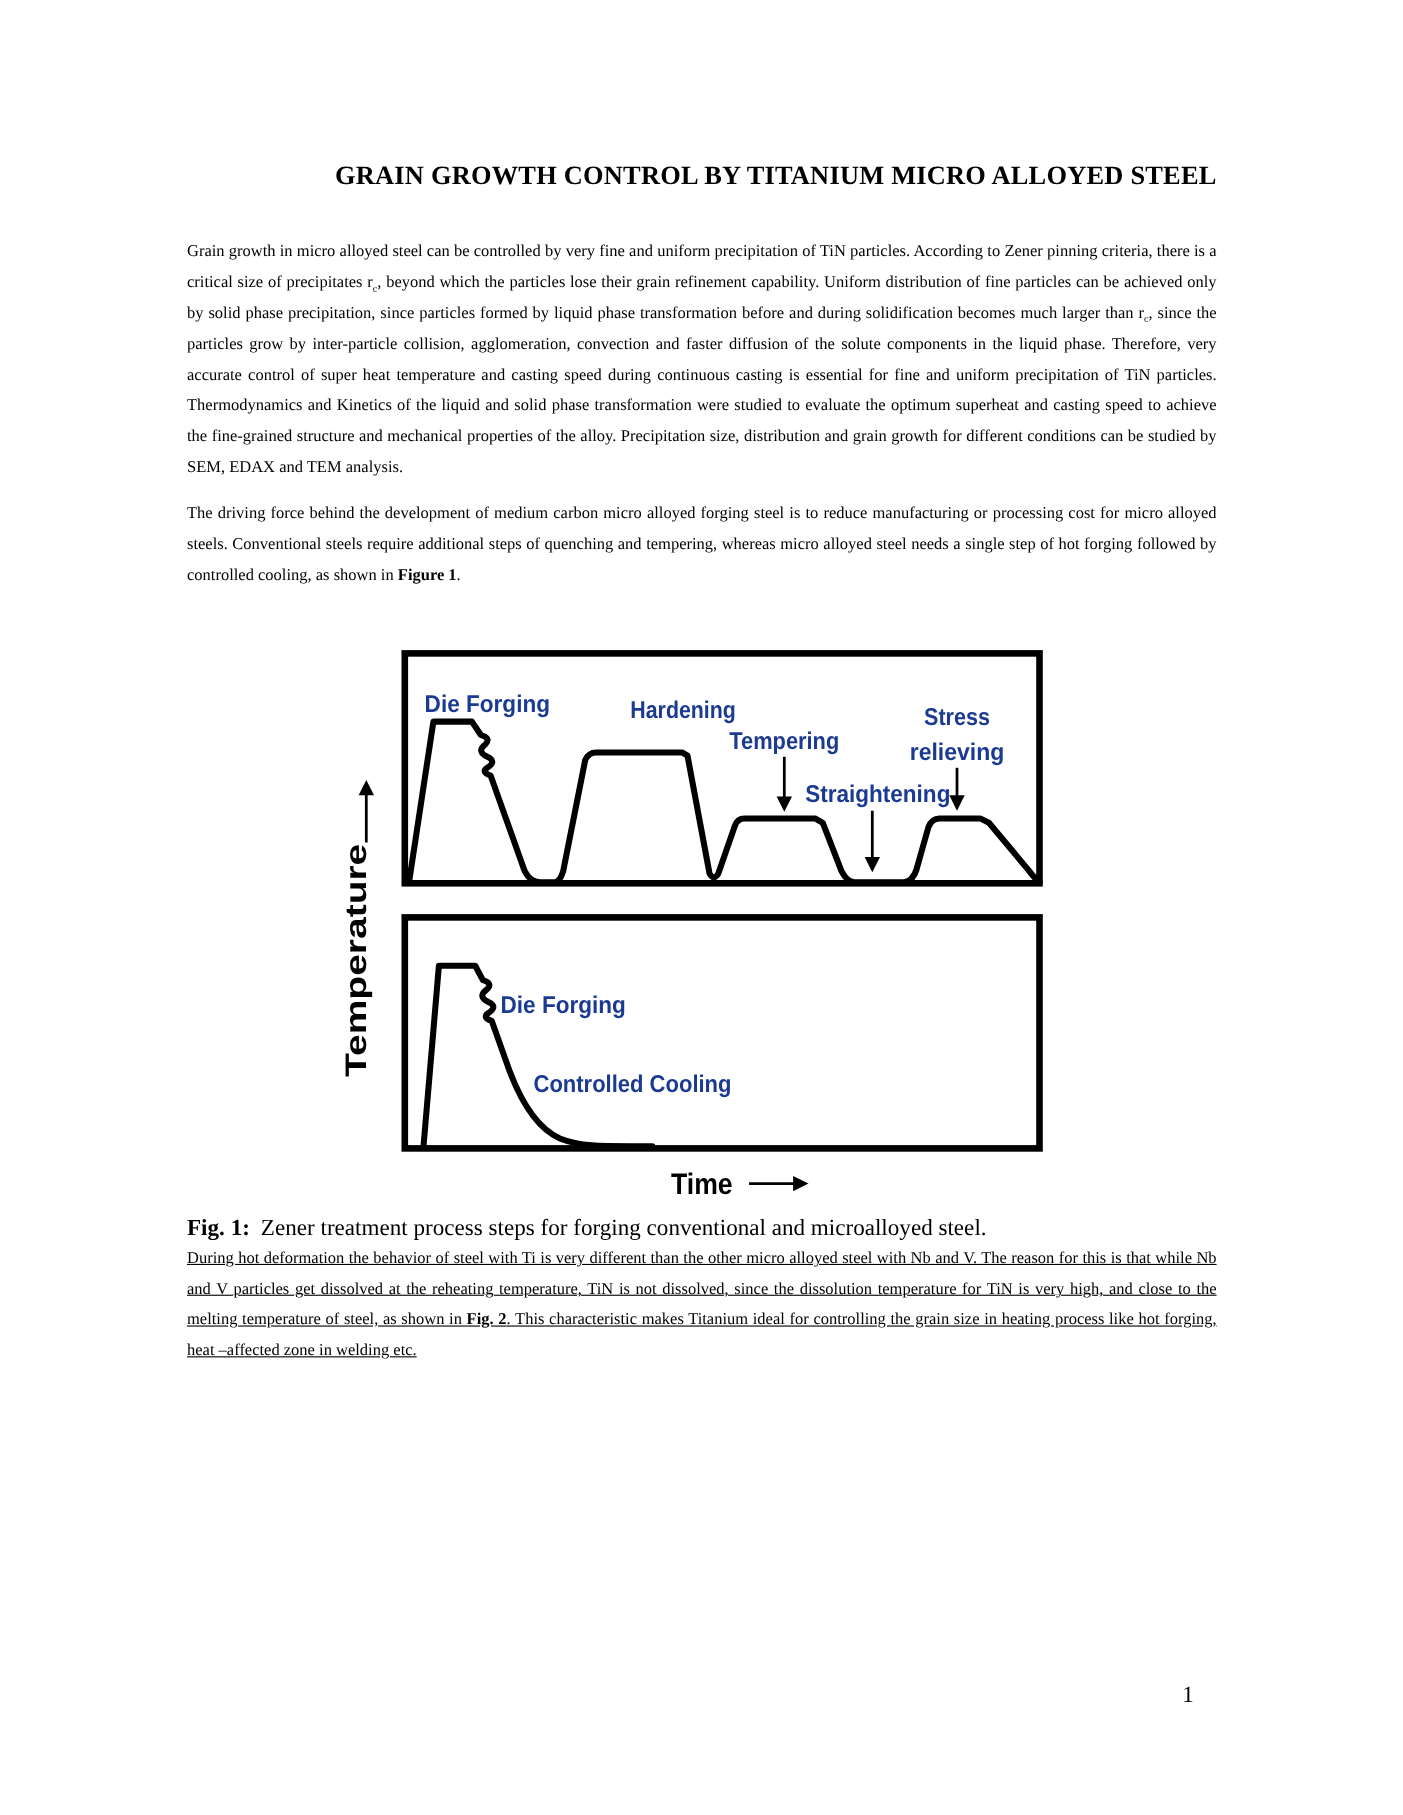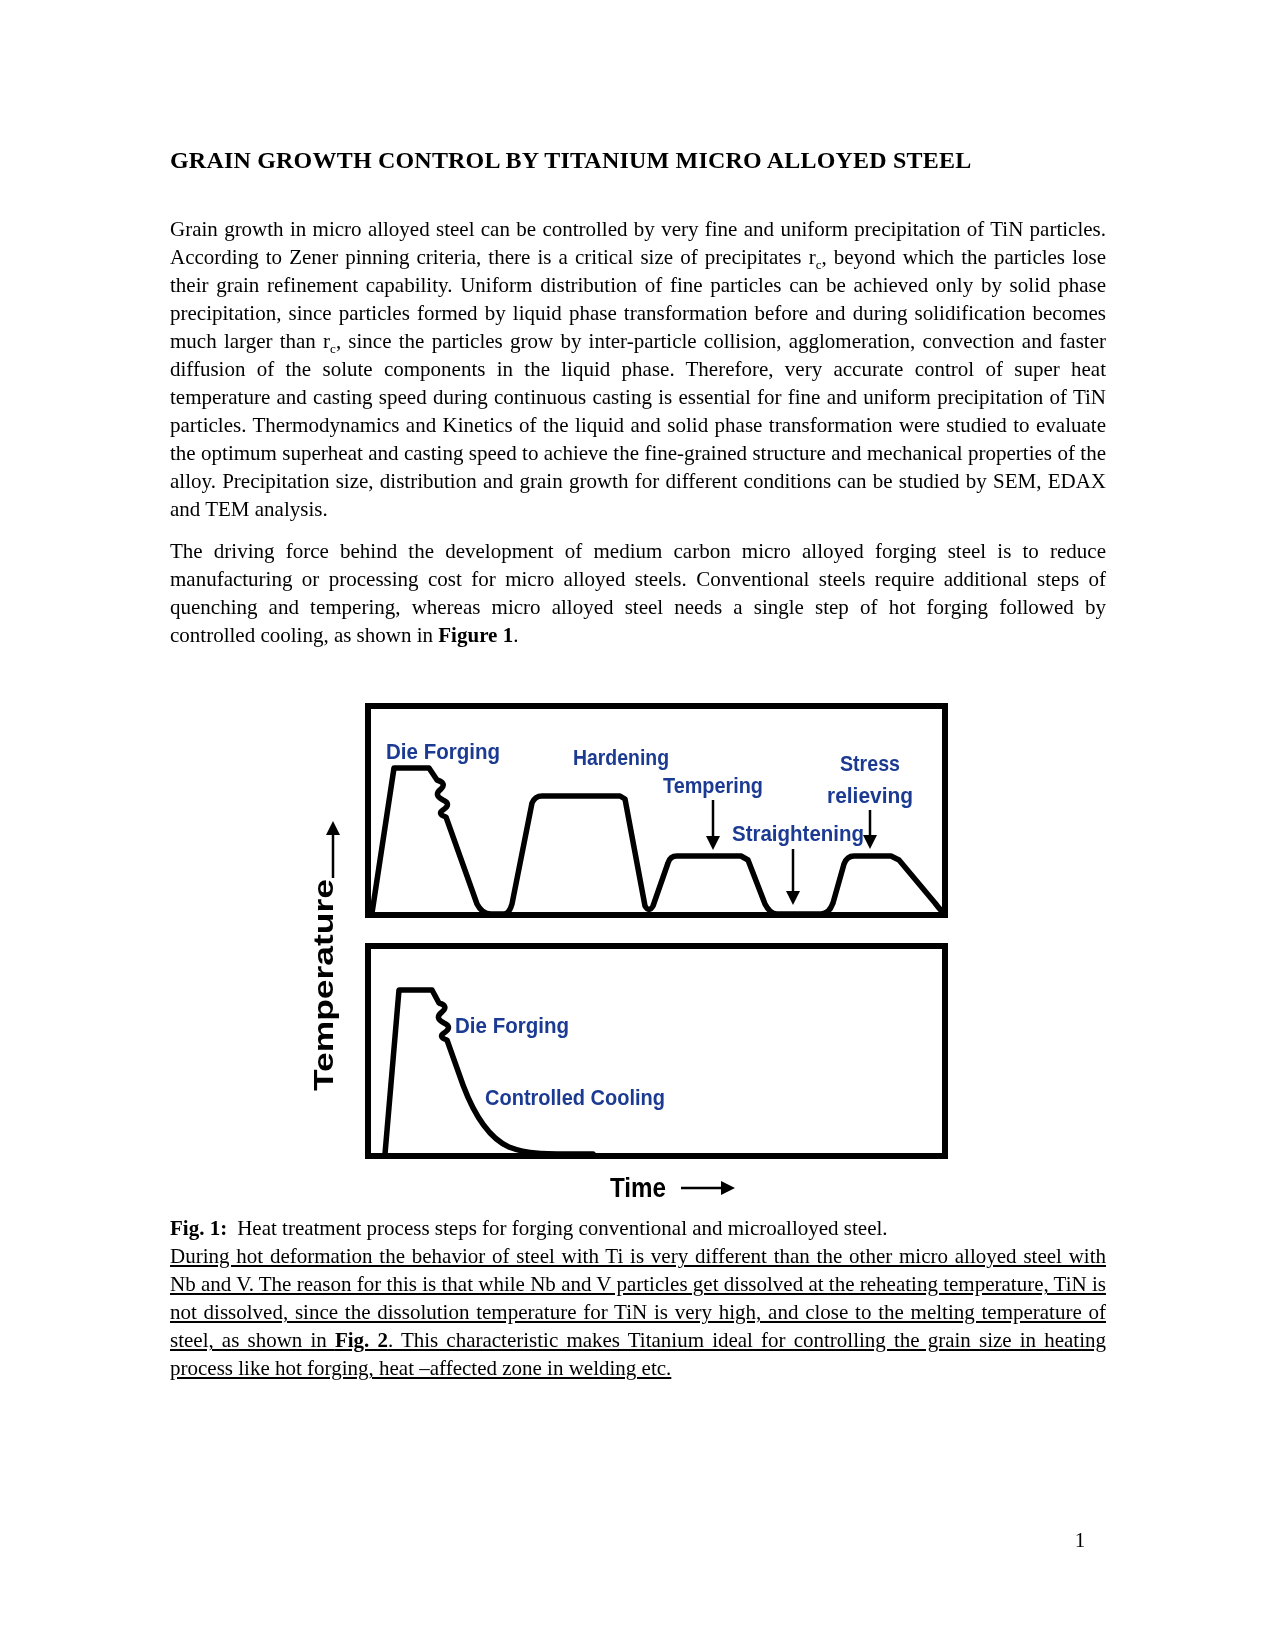--- a/index.html
+++ b/index.html
@@ -2,25 +2,25 @@
 <html><head>
 <meta charset="utf-8">
 <style>
   html,body{margin:0;padding:0;}
   body{
     width:1275px;height:1650px;position:relative;background:#ffffff;
     font-family:"Liberation Serif", serif;color:#000;
   }
   .content{position:absolute;left:170px;top:147px;width:936px;}
   h1.doc-title{
-    font-size:24px;font-weight:bold;text-align:left;margin:0 0 42px 0;
+    font-size:24px;font-weight:bold;text-align:right;margin:0 0 42px 0;
     line-height:1.1;letter-spacing:0.2px;font-family:"Liberation Serif", serif;
   }
   p.body-par{
-    font-size:21px;line-height:28px;text-align:justify;margin:0 0 14px 0;
+    font-size:15px;line-height:28px;text-align:justify;margin:0 0 14px 0;
   }
   p.body-par sub{font-size:0.62em;line-height:0;}
   .fig-wrap{margin:24px 0 0 0;}
   .fig-svg{display:block;margin-left:123px;}
   .fig-caption{
     font-size:21px;line-height:28px;margin:4px 0 0 0;text-align:left;
   }
   .fig-caption .cap-rest{margin-left:10px;}
   .par-after-fig{margin-top:20px;text-decoration:underline;}
   .page-number{
@@ -100,19 +100,19 @@
       <text class="axis-label" x="40" y="312" text-anchor="middle" textLength="212" lengthAdjust="spacingAndGlyphs" transform="rotate(-90 40 312)">Temperature</text>
 
       <text class="axis-label" x="345" y="524" text-anchor="middle" textLength="56" lengthAdjust="spacingAndGlyphs">Time</text>
       <g>
         <line x1="388" y1="515" x2="430" y2="515" stroke="#000" stroke-width="2.5"></line>
         <polygon points="442,515 428,508 428,522" fill="#000"></polygon>
       </g>
     </svg>
   </div>
 
-  <p class="fig-caption"><b>Fig. 1:</b><span class="cap-rest">Heat treatment process steps for forging conventional and microalloyed steel.</span></p>
+  <p class="fig-caption"><b>Fig. 1:</b><span class="cap-rest">Zener treatment process steps for forging conventional and microalloyed steel.</span></p>
 
   <p class="body-par par-after-fig"><span>During hot deformation the behavior of steel with Ti is very different than the other micro alloyed steel with Nb and V.  The reason for this is that while Nb and V particles get dissolved at the reheating temperature, TiN is not dissolved, since the dissolution temperature for TiN is very high, and close to the melting temperature of steel, as shown in </span><b>Fig. 2</b><span>.  This characteristic makes Titanium ideal for controlling the grain size in heating process like hot forging, heat –affected zone in welding etc.</span></p>
 
 </div>
 
 <div class="page-number">1</div>
 
 </body></html>

